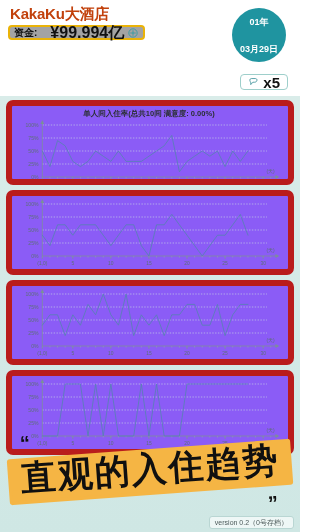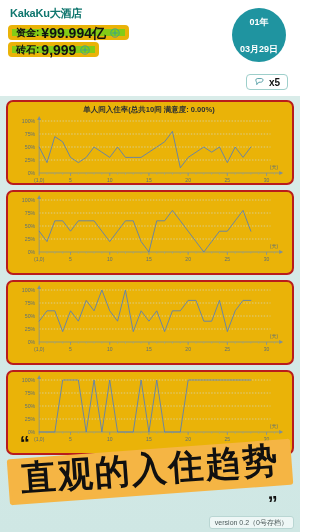--- a/index.html
+++ b/index.html
@@ -18,56 +18,56 @@
 
   
   .header {
     position: relative;
     height: 96px;
     background: #ffffff;
     padding: 5px 8px 0 8px;
     box-sizing: border-box;
   }
   .hotel-title {
-    font-size: 11px;
-    font-weight: bold;
-    color: #0f766e;
+    font-size: 15px;
+    font-weight: bold;
+    color: #c2410c;
     letter-spacing: -0.2px;
     margin: 0 0 3px 2px;
     line-height: 17px;
   }
   .stat-list {
     display: flex;
     flex-direction: column;
     gap: 2px;
   }
   .stat-row {
     display: inline-flex;
     align-items: center;
     align-self: flex-start;
-    border: 4px solid #eab308;
+    border: 2px solid #eab308;
     border-radius: 4px;
-    background: #84cc16;
+    background: #a3a3a3;
     padding: 1px 5px 1px 4px;
     height: 15px;
     box-sizing: border-box;
   }
   .stat-label {
     font-size: 10px;
     font-weight: bold;
     color: #111111;
     white-space: nowrap;
     line-height: 12px;
   }
   .stat-value {
-    font-size: 14px;
+    font-size: 16px;
     font-weight: bold;
     color: #111111;
     white-space: nowrap;
-    margin-left: 2px;
+    margin-left: 13px;
     line-height: 12px;
   }
   .plus-icon {
     width: 10px;
     height: 10px;
     margin-left: 4px;
     flex: 0 0 auto;
   }
   .plus-icon svg, .list-icon svg, .token-icon svg { display: block; }
   .list-icon {
@@ -103,37 +103,37 @@
     align-items: center;
     gap: 4px;
     border: 1px solid #9ecfcb;
     border-radius: 4px;
     background: #ffffff;
     padding: 1px 7px;
     height: 16px;
     box-sizing: border-box;
   }
   .token-icon { width: 11px; height: 11px; }
-  .token-count { font-size: 10px; font-weight: bold; color: #111111; }
+  .token-count { font-size: 15px; font-weight: bold; color: #111111; }
 
   
   .charts {
     position: absolute;
     top: 96px;
     left: 0;
     width: 300px;
     padding: 4px 6px 0 6px;
     box-sizing: border-box;
     display: flex;
     flex-direction: column;
     gap: 5px;
   }
   .chart-card {
-    background: #eab308;
-    border: 2px solid #b91c1c;
+    background: #8b5cf6;
+    border: 6px solid #b91c1c;
     border-radius: 7px;
     height: 85px;
     box-sizing: border-box;
     padding: 2px 4px 0 2px;
     position: relative;
     overflow: hidden;
   }
   .chart-title {
     text-align: center;
     font-size: 7.5px;
@@ -236,30 +236,20 @@
       <span class="stat-value">¥99.994亿</span>
       <span class="plus-icon">
         <svg viewBox="0 0 12 12" width="10" height="10">
             <circle cx="6" cy="6" r="5" fill="none" stroke="#2f9aa4" stroke-width="1"></circle>
             <path d="M6 3.2V8.8M3.2 6H8.8" stroke="#2f9aa4" stroke-width="1" stroke-linecap="round"></path>
           </svg>
       </span>
     </div>
 
 
-    <div class="stat-row">
-      <span class="stat-label">砖石:</span>
-      <span class="stat-value">9,999</span>
-      <span class="plus-icon">
-        <svg viewBox="0 0 12 12" width="10" height="10">
-            <circle cx="6" cy="6" r="5" fill="none" stroke="#2f9aa4" stroke-width="1"></circle>
-            <path d="M6 3.2V8.8M3.2 6H8.8" stroke="#2f9aa4" stroke-width="1" stroke-linecap="round"></path>
-          </svg>
-      </span>
-    </div>
 
 
   </div>
 
   <div class="date-badge">
     <span class="date-year">01年</span>
     <span class="date-md">03月29日</span>
   </div>
 
   <div class="token-badge">

